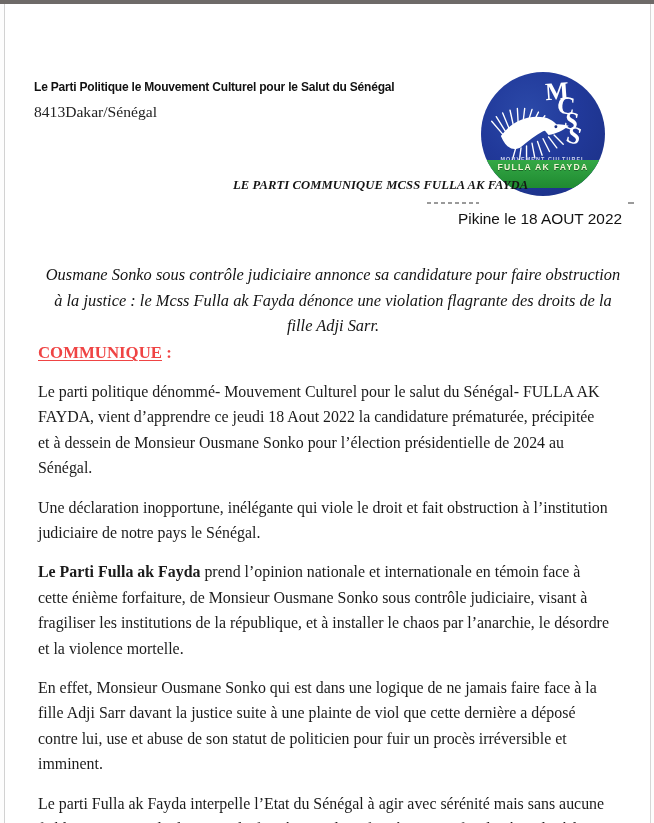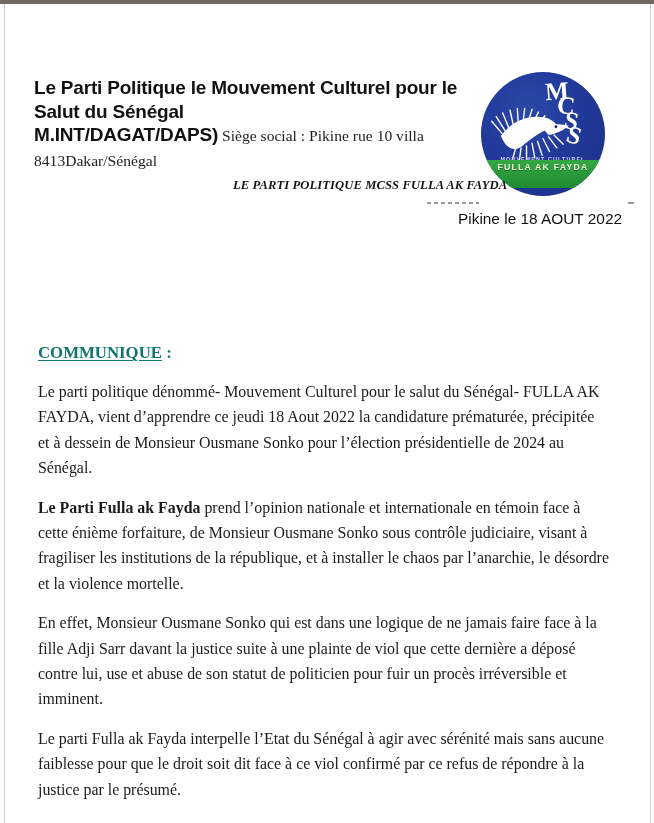--- a/index.html
+++ b/index.html
@@ -58,21 +58,21 @@
   }
   .header-lines {
     width: 470px;
     font-size: 14.6px;
     line-height: 23.5px;
     color: #161616;
   }
   .hl-strong {
     font-family: "Liberation Sans", sans-serif;
     font-weight: bold;
-    font-size: 19px;
+    font-size: 12px;
     letter-spacing: -0.2px;
     color: #111111;
   }
   .hl-serif {
     font-family: "Liberation Serif", serif;
     font-weight: normal;
     font-size: 15.6px;
     color: #222222;
   }
 
@@ -212,21 +212,21 @@
     position: absolute;
     top: 338px;
     left: 33px;
     width: 575px;
   }
   #communique-heading {
     font-family: "Liberation Serif", serif;
     font-weight: bold;
     font-size: 16.8px;
     line-height: 22px;
-    color: #0f766e;
+    color: #ef4444;
     margin-bottom: 15px;
   }
   #communique-heading .underlined {
     text-decoration: underline;
     text-underline-offset: 2px;
   }
   .para {
     font-family: "Liberation Serif", serif;
     font-size: 15.9px;
     line-height: 25.4px;
@@ -256,21 +256,20 @@
 
   <div id="scan-top-edge"></div>
   <div id="scan-left-edge"></div>
   <div id="scan-right-edge"></div>
 
   <div id="content">
 
     <div class="header-wrap">
       <div class="header-lines">
         <div class="hl-strong">Le Parti Politique le Mouvement Culturel pour le Salut du Sénégal</div>
-        <div><span class="hl-strong">M.INT/DAGAT/DAPS)</span><span class="hl-serif"> Siège social : Pikine rue 10 villa</span></div>
         <div class="hl-serif">8413Dakar/Sénégal</div>
       </div>
     </div>
 
     <div id="logo">
       <div class="logo-disc">
         <svg class="logo-dove" viewBox="0 0 100 80" aria-hidden="true">
           <g fill="#ffffff">
             <path d="M14 46 C26 30 44 22 62 26 C70 28 76 33 78 40 C72 38 66 38 60 41 C52 45 44 52 36 58 C28 63 20 60 14 46 Z"></path>
             <path d="M60 38 C68 33 78 32 88 35 C82 40 74 44 66 45 Z"></path>
@@ -303,33 +302,35 @@
           <span class="s2">S</span>
         </div>
         <div class="logo-arc-text">
           <div>MOUVEMENT CULTUREL</div>
           <div>POUR LE SALUT DU SENEGAL</div>
         </div>
         <div class="logo-banner">FULLA AK FAYDA</div>
       </div>
     </div>
 
-    <div id="party-line">LE PARTI POLITIQUE MCSS FULLA AK FAYDA</div>
+    <div id="party-line">LE PARTI COMMUNIQUE MCSS FULLA AK FAYDA</div>
 
     <div id="date-row">
       <div class="dash-left"></div>
       <div class="dash-right"></div>
       <div id="date-text">Pikine le 18 AOUT 2022</div>
     </div>
 
+    <div id="doc-title">Ousmane Sonko sous contrôle judiciaire annonce sa candidature pour faire obstruction à la justice : le Mcss Fulla ak Fayda dénonce une violation flagrante des droits de la fille Adji Sarr.</div>
 
     <div id="body-block">
       <div id="communique-heading"><span class="underlined">COMMUNIQUE</span><span> :</span></div>
 
       <p class="para">Le parti politique dénommé- Mouvement Culturel pour le salut du Sénégal- FULLA AK FAYDA, vient d’apprendre ce jeudi 18 Aout 2022 la candidature prématurée, précipitée et à dessein de Monsieur Ousmane Sonko pour l’élection présidentielle de 2024 au Sénégal.</p>
+      <p class="para">Une déclaration inopportune, inélégante qui viole le droit et fait obstruction à l’institution judiciaire de notre pays le Sénégal.</p>
       <p class="para"><b>Le Parti Fulla ak Fayda</b><span> prend l’opinion nationale et internationale en témoin face à cette énième forfaiture, de Monsieur Ousmane Sonko sous contrôle judiciaire, visant à fragiliser les institutions de la république, et à installer le chaos par l’anarchie, le désordre et la violence mortelle.</span></p>
 
       <p class="para">En effet, Monsieur Ousmane Sonko qui est dans une logique de ne jamais faire face à la fille Adji Sarr davant la justice suite à une plainte de viol que cette dernière a déposé contre lui, use et abuse de son statut de politicien pour fuir un procès irréversible et imminent.</p>
 
       <p class="para">Le parti Fulla ak Fayda interpelle l’Etat du Sénégal à agir avec sérénité mais sans aucune faiblesse pour que le droit soit dit face à ce viol confirmé par ce refus de répondre à la justice par le présumé.</p>
     </div>
 
     <div id="clipped-line">Le parti</div>
 
   </div>

